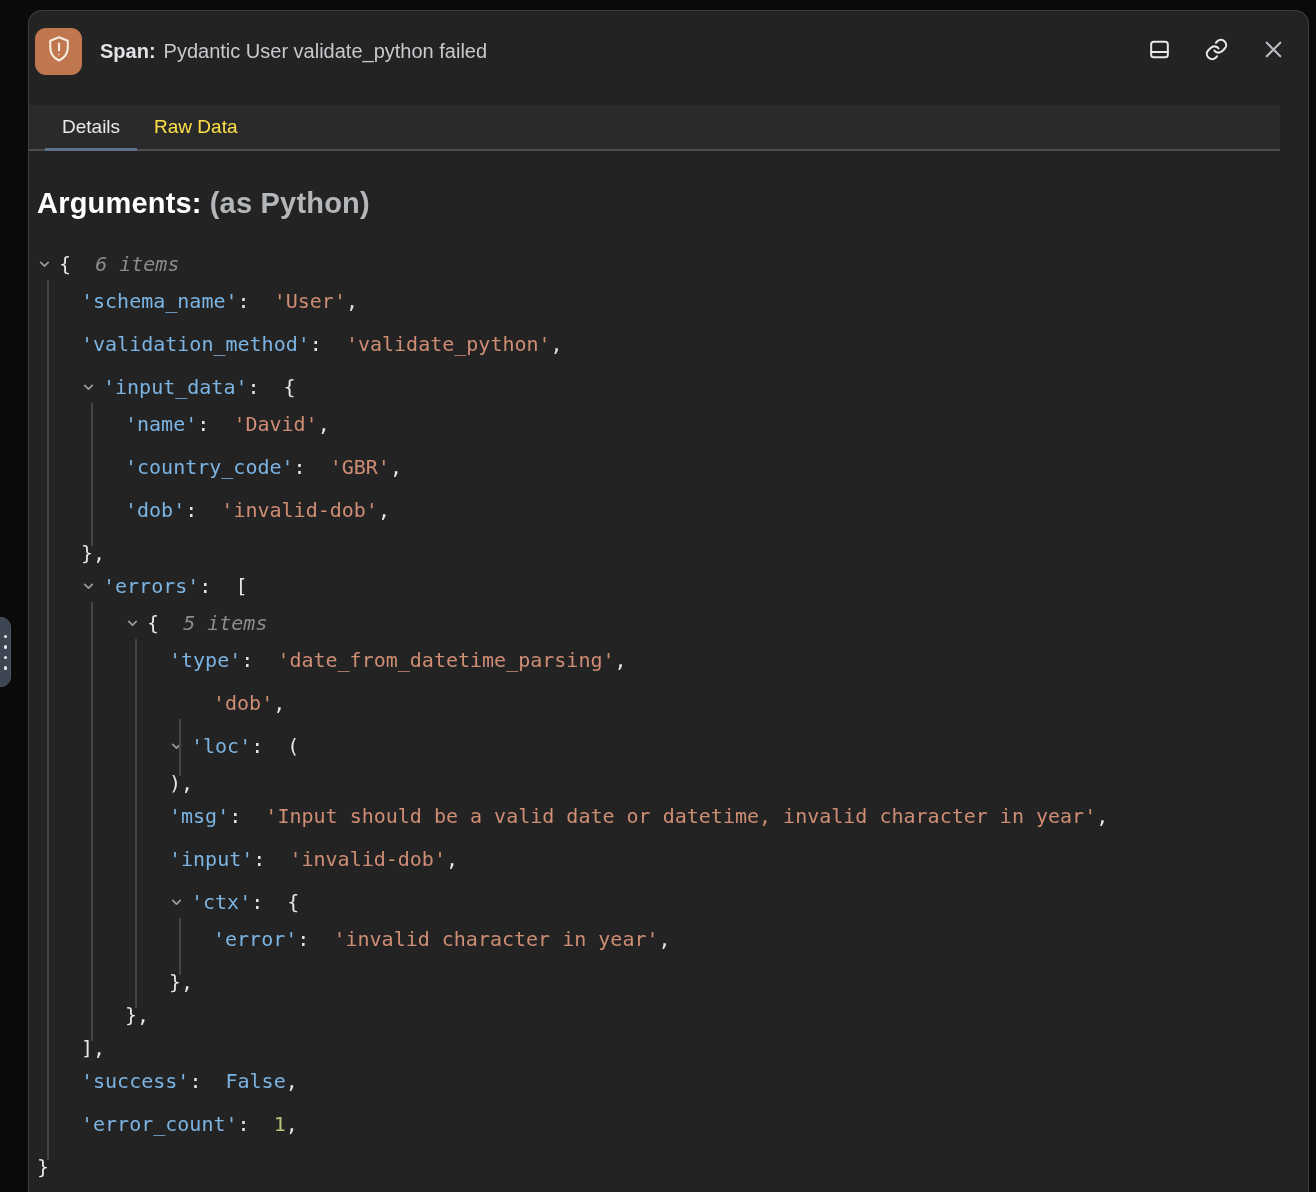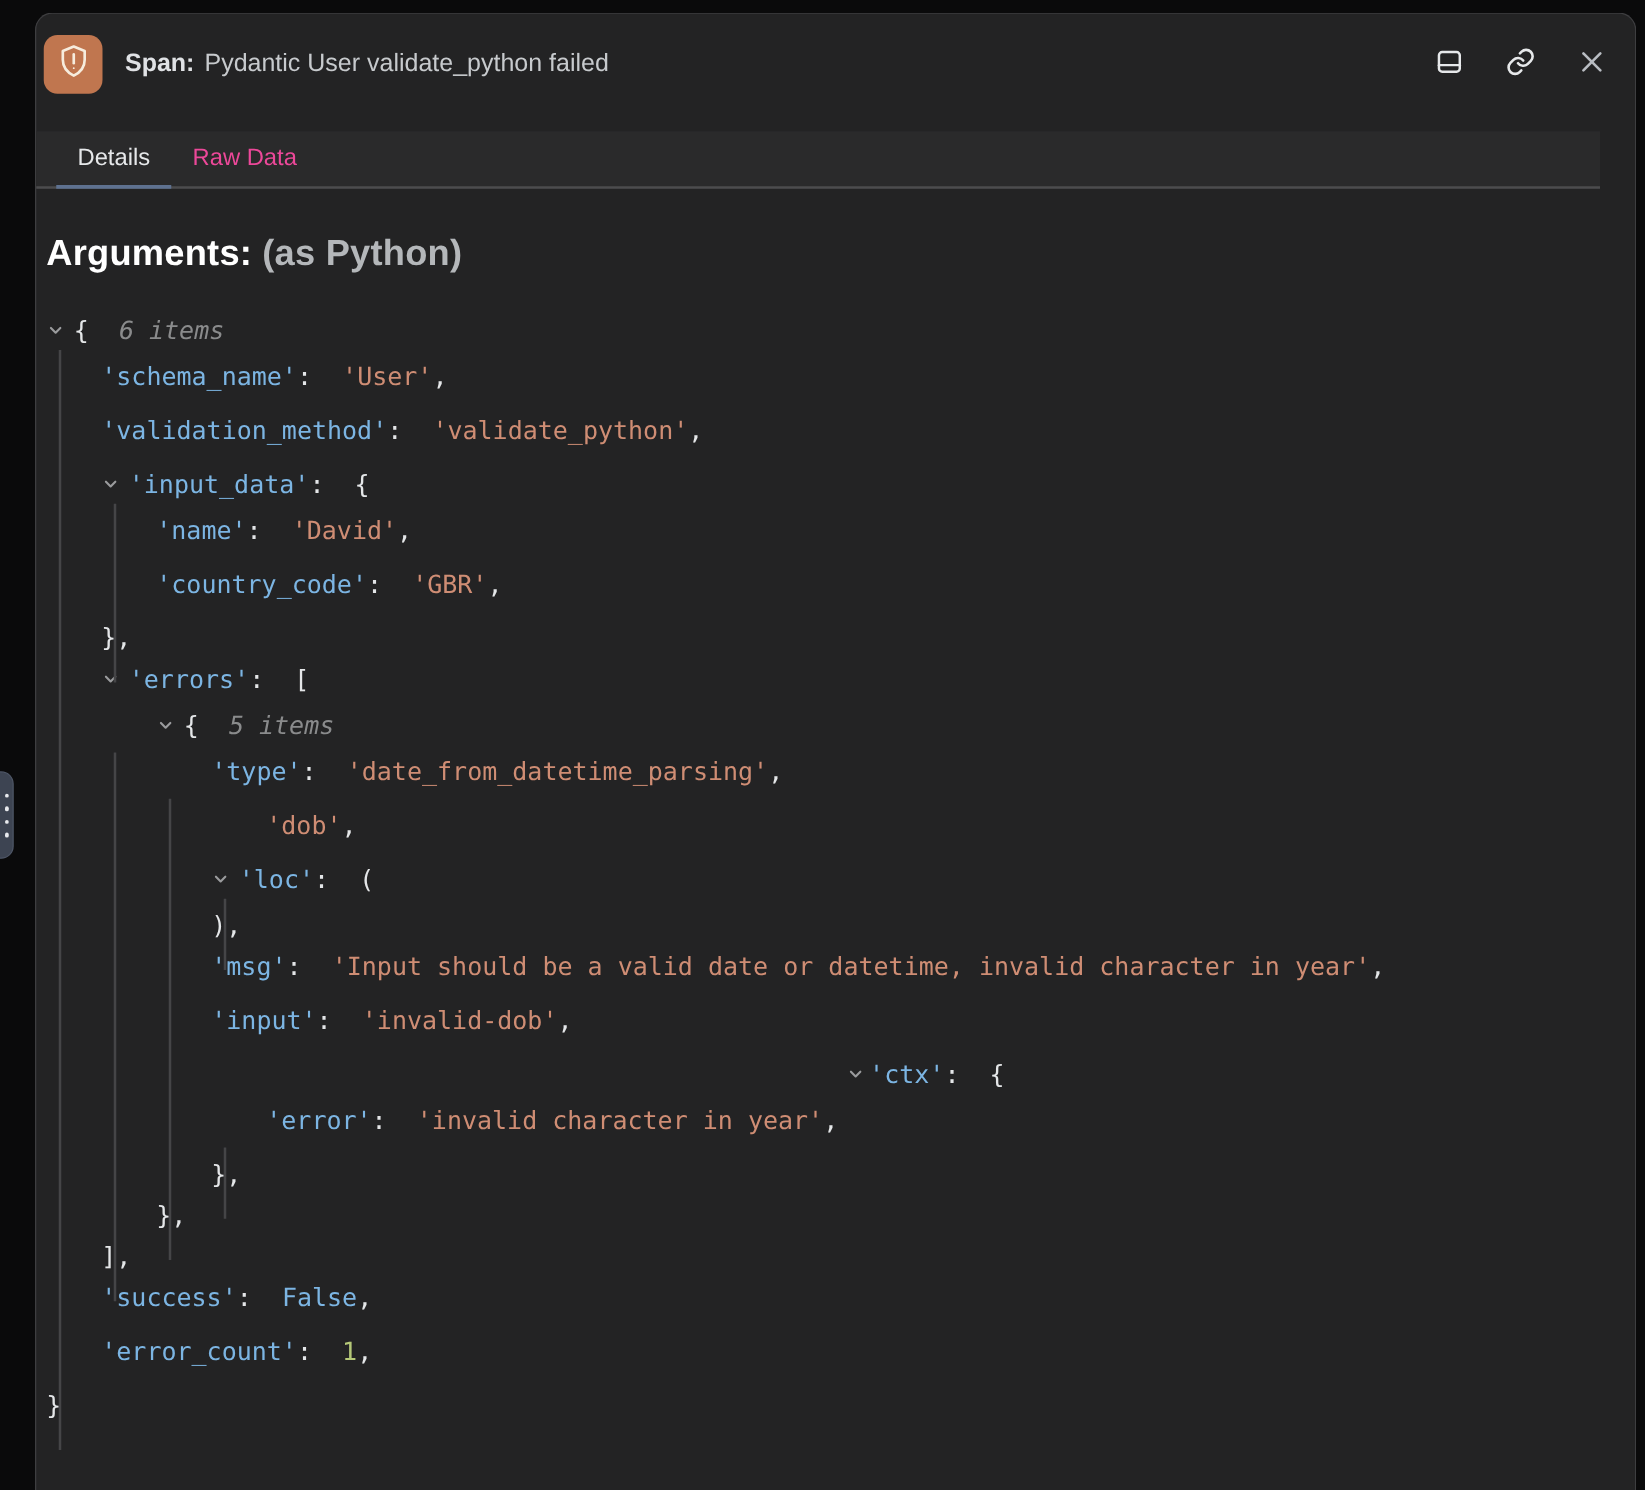--- a/index.html
+++ b/index.html
@@ -24,21 +24,21 @@
   .hdr-actions{display:flex;align-items:center;gap:28px;flex:0 0 auto;}
   .icon-btn{background:none;border:none;padding:2px;cursor:pointer;display:flex;align-items:center;}
   
   .tabbar{
     position:relative;height:46px;background:#2a2a2b;
     border-bottom:2px solid #4c4c4e;width:calc(100% - 28px);
     display:flex;align-items:stretch;padding-left:16px;box-sizing:border-box;
   }
   .tab{
     position:relative;display:flex;align-items:center;padding:0 17px;
-    font-size:19px;color:#ec4899;background:none;border:none;cursor:pointer;
+    font-size:19px;color:#fde047;background:none;border:none;cursor:pointer;
     font-family:"Liberation Sans", sans-serif;
   }
   .tab.active{color:#e6e8ea;}
   .tab.active::after{
     content:"";position:absolute;left:0;right:0;bottom:-2px;height:3px;background:#5e7190;
   }
   
   .content{padding:0 0 0 8px;}
   .sec-head{margin:36px 0 10px 0;font-size:29px;font-weight:700;color:#ffffff;letter-spacing:.2px;}
   .sec-head .dim{color:#b4b7ba;margin-left:8px;}
@@ -122,36 +122,37 @@
         <div class="line md" style="padding-left: 0px;"><span class="chev"><svg width="15" height="15" viewBox="0 0 14 14" fill="none" stroke="#9a9b9d" stroke-width="1.6" stroke-linecap="round" stroke-linejoin="round">
               <polyline points="3.5,5 7,8.5 10.5,5"></polyline>
             </svg></span><span class="tok-p">{</span><span class="tok-m">  6 items</span></div>
         <div class="line lg" style="padding-left: 44px;"><span class="tok-k">'schema_name'</span><span class="tok-p">:  </span><span class="tok-s">'User'</span><span class="tok-p">,</span></div>
         <div class="line lg" style="padding-left: 44px;"><span class="tok-k">'validation_method'</span><span class="tok-p">:  </span><span class="tok-s">'validate_python'</span><span class="tok-p">,</span></div>
         <div class="line md" style="padding-left: 44px;"><span class="chev"><svg width="15" height="15" viewBox="0 0 14 14" fill="none" stroke="#9a9b9d" stroke-width="1.6" stroke-linecap="round" stroke-linejoin="round">
               <polyline points="3.5,5 7,8.5 10.5,5"></polyline>
             </svg></span><span class="tok-k">'input_data'</span><span class="tok-p">:  {</span></div>
         <div class="line lg" style="padding-left: 88px;"><span class="tok-k">'name'</span><span class="tok-p">:  </span><span class="tok-s">'David'</span><span class="tok-p">,</span></div>
         <div class="line lg" style="padding-left: 88px;"><span class="tok-k">'country_code'</span><span class="tok-p">:  </span><span class="tok-s">'GBR'</span><span class="tok-p">,</span></div>
+        <div class="line lg" style="padding-left: 88px;"><span class="tok-k">'dob'</span><span class="tok-p">:  </span><span class="tok-s">'invalid-dob'</span><span class="tok-p">,</span></div>
         <div class="line sm" style="padding-left: 44px;"><span class="tok-p">},</span></div>
         <div class="line md" style="padding-left: 44px;"><span class="chev"><svg width="15" height="15" viewBox="0 0 14 14" fill="none" stroke="#9a9b9d" stroke-width="1.6" stroke-linecap="round" stroke-linejoin="round">
               <polyline points="3.5,5 7,8.5 10.5,5"></polyline>
             </svg></span><span class="tok-k">'errors'</span><span class="tok-p">:  [</span></div>
         <div class="line md" style="padding-left: 88px;"><span class="chev"><svg width="15" height="15" viewBox="0 0 14 14" fill="none" stroke="#9a9b9d" stroke-width="1.6" stroke-linecap="round" stroke-linejoin="round">
               <polyline points="3.5,5 7,8.5 10.5,5"></polyline>
             </svg></span><span class="tok-p">{</span><span class="tok-m">  5 items</span></div>
         <div class="line lg" style="padding-left: 132px;"><span class="tok-k">'type'</span><span class="tok-p">:  </span><span class="tok-s">'date_from_datetime_parsing'</span><span class="tok-p">,</span></div>
         <div class="line lg" style="padding-left: 176px;"><span class="tok-s">'dob'</span><span class="tok-p">,</span></div>
         <div class="line md" style="padding-left: 132px;"><span class="chev"><svg width="15" height="15" viewBox="0 0 14 14" fill="none" stroke="#9a9b9d" stroke-width="1.6" stroke-linecap="round" stroke-linejoin="round">
               <polyline points="3.5,5 7,8.5 10.5,5"></polyline>
             </svg></span><span class="tok-k">'loc'</span><span class="tok-p">:  (</span></div>
         <div class="line sm" style="padding-left: 132px;"><span class="tok-p">),</span></div>
         <div class="line lg" style="padding-left: 132px;"><span class="tok-k">'msg'</span><span class="tok-p">:  </span><span class="tok-s">'Input should be a valid date or datetime, invalid character in year'</span><span class="tok-p">,</span></div>
         <div class="line lg" style="padding-left: 132px;"><span class="tok-k">'input'</span><span class="tok-p">:  </span><span class="tok-s">'invalid-dob'</span><span class="tok-p">,</span></div>
-        <div class="line md" style="padding-left: 132px; text-align: center;"><span class="chev"><svg width="15" height="15" viewBox="0 0 14 14" fill="none" stroke="#9a9b9d" stroke-width="1.6" stroke-linecap="round" stroke-linejoin="round">
+        <div class="line md" style="padding-left: 132px;"><span class="chev"><svg width="15" height="15" viewBox="0 0 14 14" fill="none" stroke="#9a9b9d" stroke-width="1.6" stroke-linecap="round" stroke-linejoin="round">
               <polyline points="3.5,5 7,8.5 10.5,5"></polyline>
             </svg></span><span class="tok-k">'ctx'</span><span class="tok-p">:  {</span></div>
         <div class="line lg" style="padding-left: 176px;"><span class="tok-k">'error'</span><span class="tok-p">:  </span><span class="tok-s">'invalid character in year'</span><span class="tok-p">,</span></div>
         <div class="line sm" style="padding-left: 132px;"><span class="tok-p">},</span></div>
         <div class="line sm" style="padding-left: 88px;"><span class="tok-p">},</span></div>
         <div class="line sm" style="padding-left: 44px;"><span class="tok-p">],</span></div>
         <div class="line lg" style="padding-left: 44px;"><span class="tok-k">'success'</span><span class="tok-p">:  </span><span class="tok-b">False</span><span class="tok-p">,</span></div>
         <div class="line lg" style="padding-left: 44px;"><span class="tok-k">'error_count'</span><span class="tok-p">:  </span><span class="tok-n">1</span><span class="tok-p">,</span></div>
         <div class="line sm" style="padding-left: 0px;"><span class="tok-p">}</span></div>
         <div class="guide" style="left: 54px; top: 152px; height: 143px;"></div>

